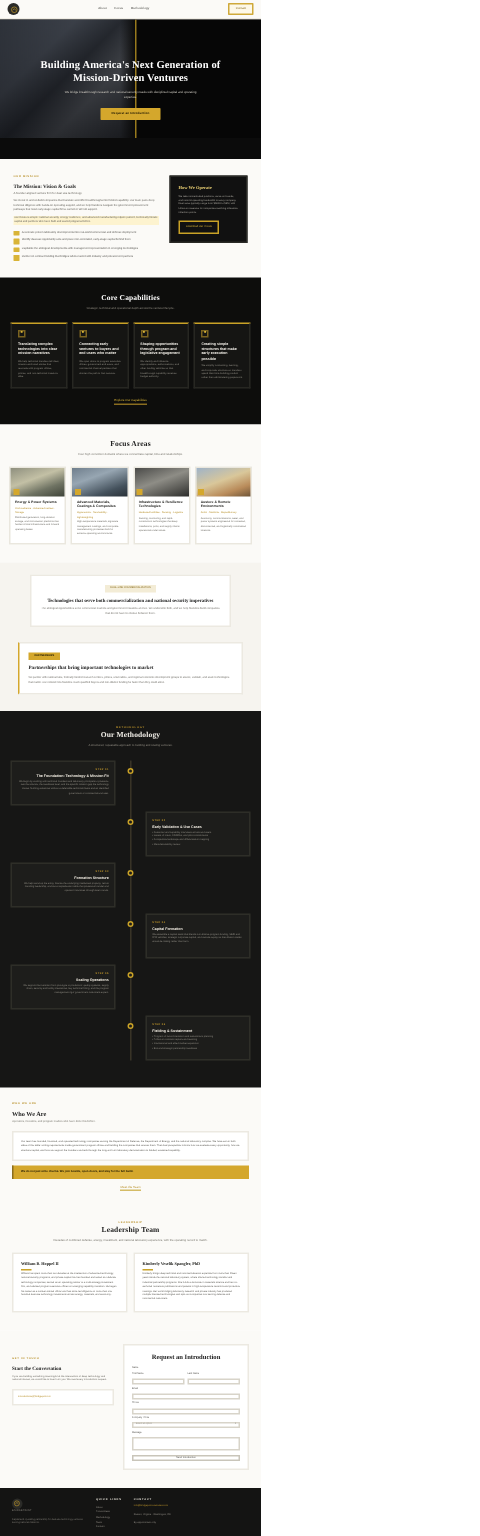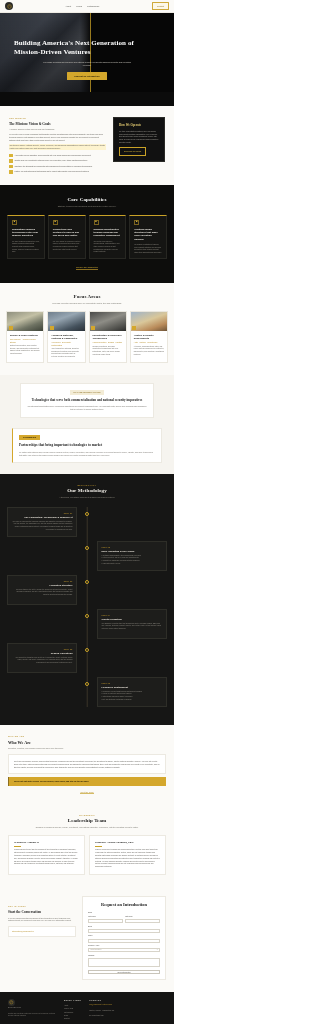--- a/index.html
+++ b/index.html
@@ -38,21 +38,21 @@
   .hero-photo:after{
     content:"";position:absolute;right:0;top:0;width:10px;height:100%;
     background:linear-gradient(90deg,rgba(0,0,0,0),#0a0a0a);
   }
   .hero-accent{position:absolute;left:52%;top:0;width:1px;height:100%;background:#c9a227;opacity:.75;}
   .hero-dark{position:absolute;left:52%;top:0;right:0;height:100%;background:#060606;}
   .hero-inner{position:absolute;inset:0;display:flex;flex-direction:column;
     align-items:center;justify-content:center;padding:0 14px;z-index:3;}
   .hero h1{
     font-family:"Liberation Serif",serif;font-size:7px;line-height:1.3;color:#fff;
-    text-align:left;font-weight:700;letter-spacing:.1px;
+    text-align:center;font-weight:700;letter-spacing:.1px;
   }
   .hero p{font-size:2px;color:#cfcbc2;text-align:center;margin-top:4px;max-width:95px;line-height:1.5;}
   .hero-btn{
     margin-top:5px;background:#d4a72c;color:#1a1400;font-size:2px;font-weight:700;
     padding:2.5px 7px;border-radius:0.5px;letter-spacing:.1px;
   }
   .hero-strip{position:absolute;left:0;bottom:0;width:100%;height:14px;background:#0b0b0b;z-index:4;}
   
   .eyebrow{font-size:1.8px;letter-spacing:.45px;color:#b8902a;text-transform:uppercase;font-weight:700;}
   .sec{padding:11px 9px;}

